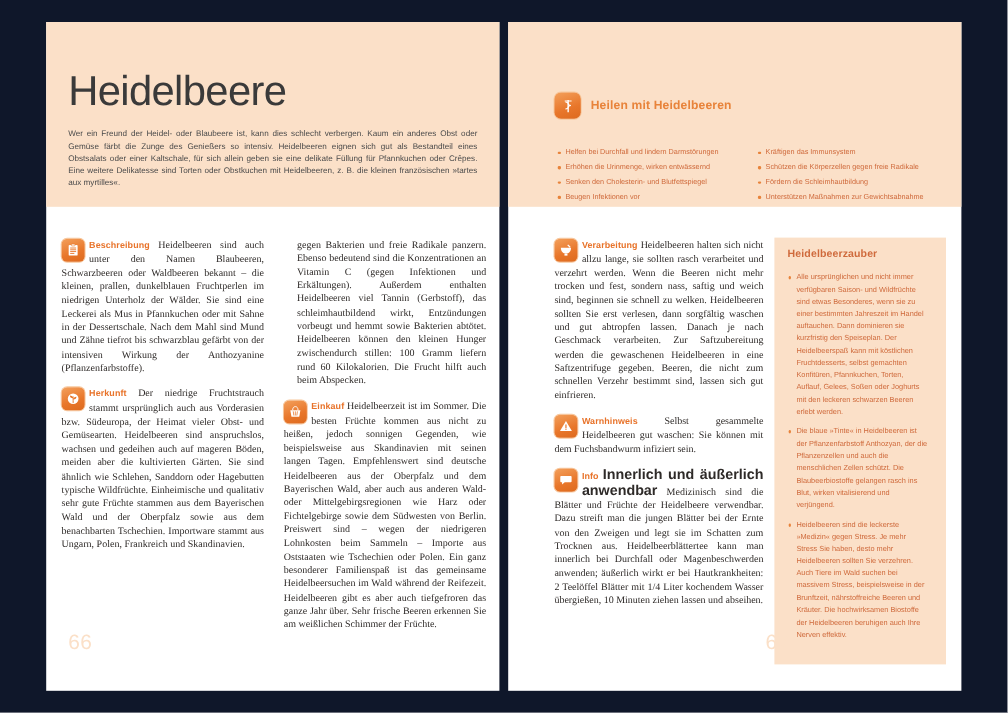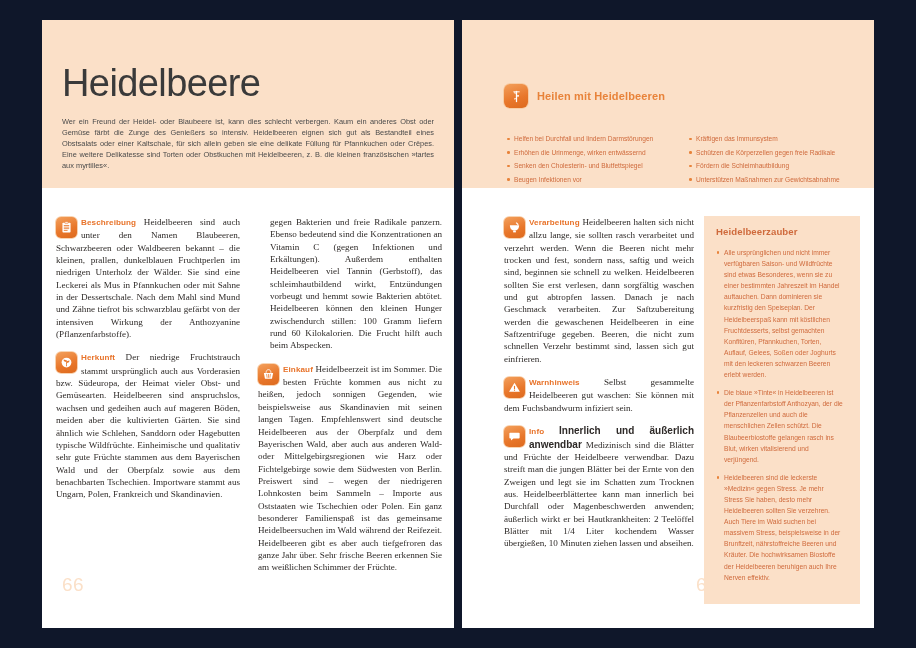--- a/index.html
+++ b/index.html
@@ -165,21 +165,21 @@
   .kw {
     font-family: "Liberation Sans", sans-serif;
     font-weight: bold;
     font-size: 8.1px;
     color: #e8732a;
     letter-spacing: 0.1px;
   }
   .kw-sub {
     font-family: "Liberation Sans", sans-serif;
     font-weight: bold;
-    font-size: 10px;
+    font-size: 13px;
     color: #2e2a28;
   }
 
   .cont p { text-indent: 0; margin-left: 12px; }
 
   
   .sidebar {
     position: absolute;
     left: 242px;
     top: 196px;

